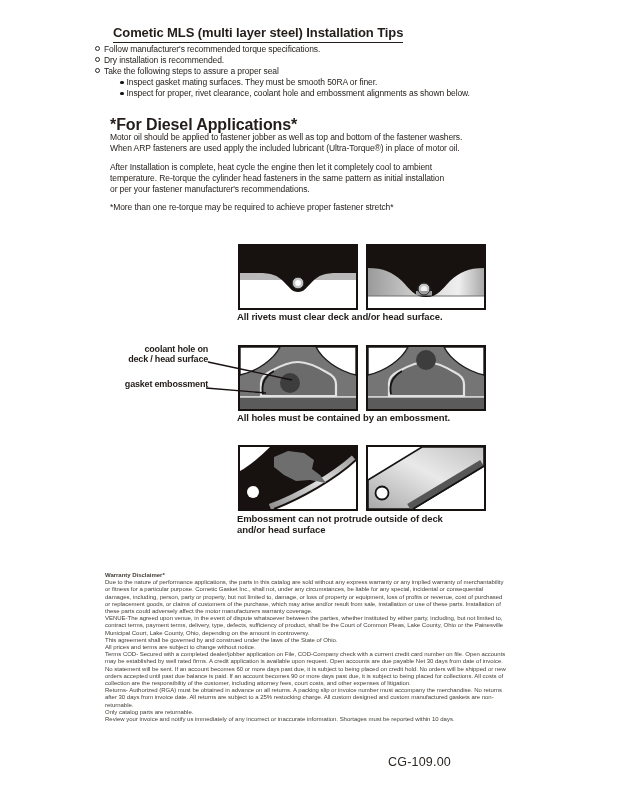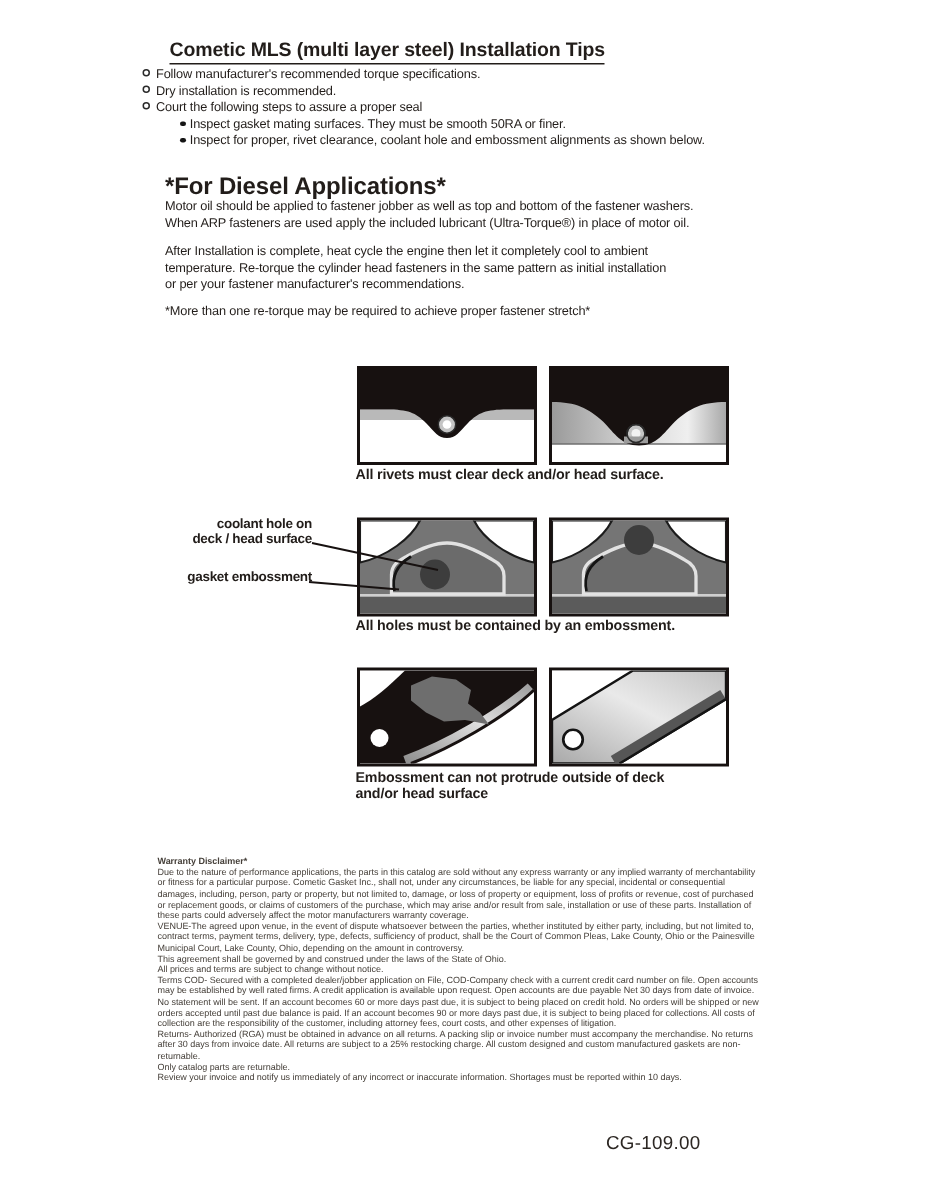--- a/index.html
+++ b/index.html
@@ -38,33 +38,33 @@
   .lab2{left:100px;width:108px;top:379px;}
   .ptr{position:absolute;left:204px;top:352px;pointer-events:none;}
 
   
   .legal{position:absolute;left:105px;top:572px;width:404px;font-size:6px;line-height:7.2px;
          color:#46403a;letter-spacing:-0.02px;}
   .legal p{margin:0;}
   .lg-head{font-weight:bold;}
   .mt5{margin-top:5px;} .mt7{margin-top:7px;} .mt6{margin-top:6px;}
 
-  .footer{position:absolute;left:404px;top:755px;font-size:12.5px;color:#2c2723;letter-spacing:0.2px;}
+  .footer{position:absolute;left:388px;top:755px;font-size:12.5px;color:#2c2723;letter-spacing:0.2px;}
 </style>
 </head>
 <body>
 
 <div class="page">
 
   <div class="title">Cometic MLS (multi layer steel) Installation Tips</div>
 
   <div class="bullets">
     <div class="b"><span class="ring"></span><span>Follow manufacturer's recommended torque specifications.</span></div>
     <div class="b"><span class="ring"></span><span>Dry installation is recommended.</span></div>
-    <div class="b"><span class="ring"></span><span>Court the following steps to assure a proper seal</span></div>
+    <div class="b"><span class="ring"></span><span>Take the following steps to assure a proper seal</span></div>
     <div class="b sub"><span class="dot"></span><span>Inspect gasket mating surfaces.  They must be smooth 50RA or finer.</span></div>
     <div class="b sub"><span class="dot"></span><span>Inspect for proper, rivet clearance, coolant hole and embossment alignments as shown below.</span></div>
   </div>
 
   <div class="dheading">*For Diesel Applications*</div>
 
   <div class="para p1">
     <div>Motor oil should be applied to fastener jobber as well as top and bottom of the fastener washers.</div>
     <div>When ARP fasteners are used apply the included lubricant (Ultra-Torque®) in place of motor oil.</div>
   </div>

